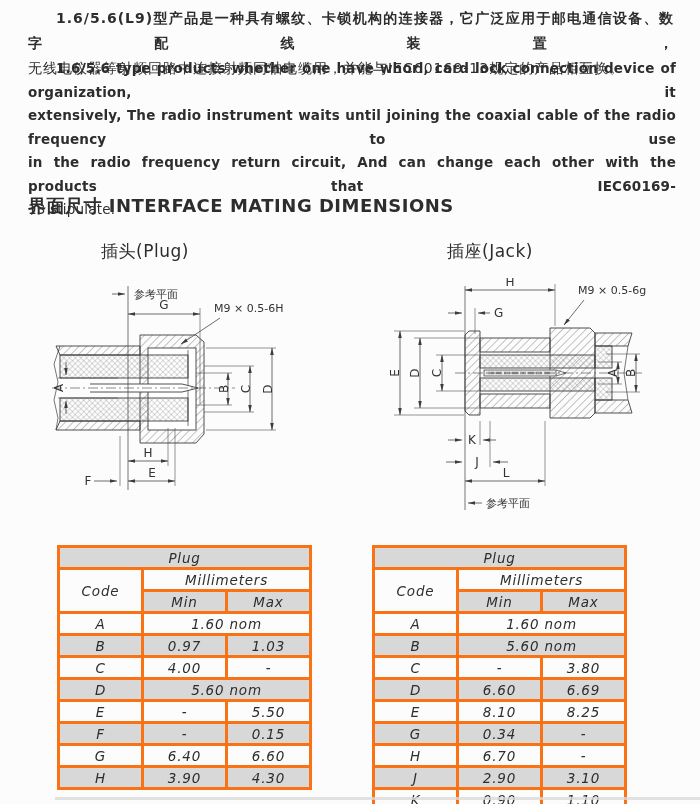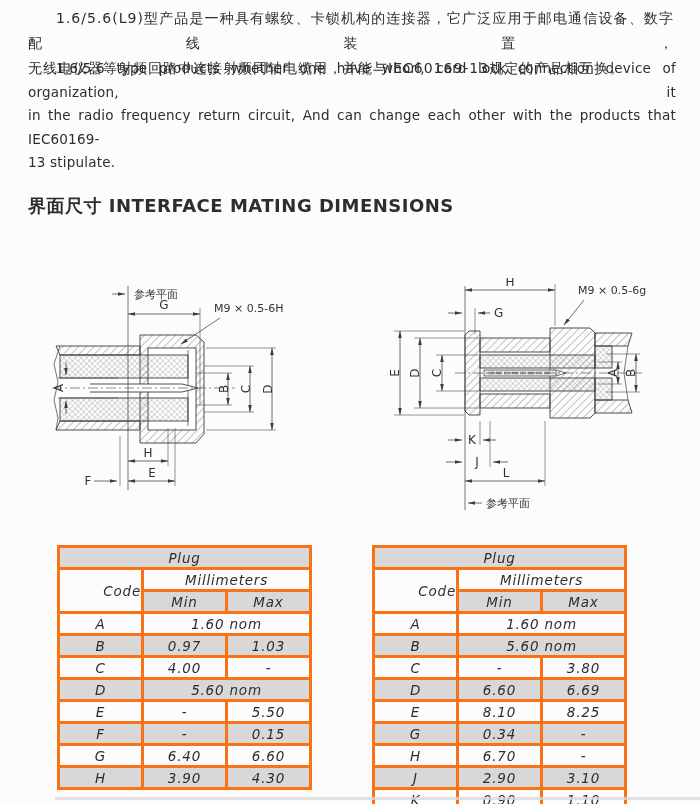--- a/index.html
+++ b/index.html
@@ -6,58 +6,61 @@
     --shade:#d8d8d8; --ink:#2d2d2d; --line:#3c3c3c; --bg:#fcfcfc;
   }
   html,body{margin:0;padding:0;}
   body{background:#e9e9e9;font-family:"DejaVu Sans",sans-serif;}
   #page{position:relative;width:700px;height:804px;background:var(--bg);overflow:hidden;
         color:var(--ink);}
   .abs{position:absolute;}
   
   .zh-par{left:28px;top:6px;width:646px;font-size:14px;line-height:25px;letter-spacing:1px;}
   .en-par{left:28px;top:57px;width:648px;font-size:13.5px;line-height:23.5px;letter-spacing:.2px;}
-  .jline{text-align:justify;text-align-last:justify;}
+  .jline{text-align:justify;text-align-last:justify;font-weight:bold;}
   .indent{text-indent:28px;}
   
   .heading{left:28px;top:194px;font-size:18px;font-weight:bold;letter-spacing:.5px;}
   
   .drawing-title{font-size:17px;text-align:center;letter-spacing:.5px;}
   
   svg.drawing{position:absolute;}
   svg.drawing text{font-family:"DejaVu Sans",sans-serif;fill:#333;}
   
   .dim-table{position:absolute;border-collapse:collapse;table-layout:fixed;width:255px;
              font-size:13.5px;color:var(--ink);border:2px solid var(--line);}
   .dim-table th,.dim-table td{border:3px solid #f97316;height:19px;padding:0;margin:0;
              text-align:center;vertical-align:middle;font-weight:normal;letter-spacing:.8px;font-style:italic;}
-  .dim-table .code-col{width:88px;text-align:right;}
+  .dim-table .code-col{width:88px;}
   .dim-table .shade, .dim-table tr.shade td{background:var(--shade);}
   .plug-table{left:57px;top:545px;}
   .jack-table{left:372px;top:545px;}
   .artifact{left:55px;top:797px;width:645px;height:3px;background:#d9d9d9;opacity:.8;}
 </style>
 </head>
 <body>
 
 <div id="page">
 
   <div class="abs zh-par">
     <div class="jline indent">1.6/5.6(L9)型产品是一种具有螺纹、卡锁机构的连接器，它广泛应用于邮电通信设备、数字配线装置，</div>
     <div>无线电仪器等射频回路中连接射频同轴电缆用，并能与IEC60169-13规定的产品相互换。</div>
   </div>
 
   <div class="abs en-par">
     <div class="jline indent">1.6/5.6 type products whether one have whorl, card lock connection device of organization, it</div>
+    <div class="jline">extensively, The radio instrument waits until joining the coaxial cable of the radio frequency to use</div>
     <div class="jline">in the radio frequency return circuit, And can change each other with the products that IEC60169-</div>
     <div>13 stipulate.</div>
   </div>
 
   <div class="abs heading">界面尺寸 INTERFACE MATING DIMENSIONS</div>
 
+  <div class="abs drawing-title" style="left:85px;top:240px;width:120px">插头(Plug)</div>
+  <div class="abs drawing-title" style="left:430px;top:240px;width:120px">插座(Jack)</div>
 
   <svg class="drawing" style="left:30px;top:278px;width:310px;height:255px" viewBox="0 0 310 255">
     <defs>
       <pattern id="ph" patternUnits="userSpaceOnUse" width="5.5" height="5.5" patternTransform="rotate(45)">
         <line x1="0" y1="0" x2="0" y2="5.5" stroke="#6b6b6b" stroke-width="0.8"></line>
       </pattern>
       <pattern id="pc" patternUnits="userSpaceOnUse" width="4" height="4" patternTransform="rotate(45)">
         <path d="M0,0 L0,4 M0,0 L4,0" stroke="#7a7a7a" stroke-width="0.55" fill="none"></path>
       </pattern>
       <marker id="par" viewBox="0 0 10 6" refX="9.5" refY="3" markerWidth="10" markerHeight="6" orient="auto-start-reverse">

